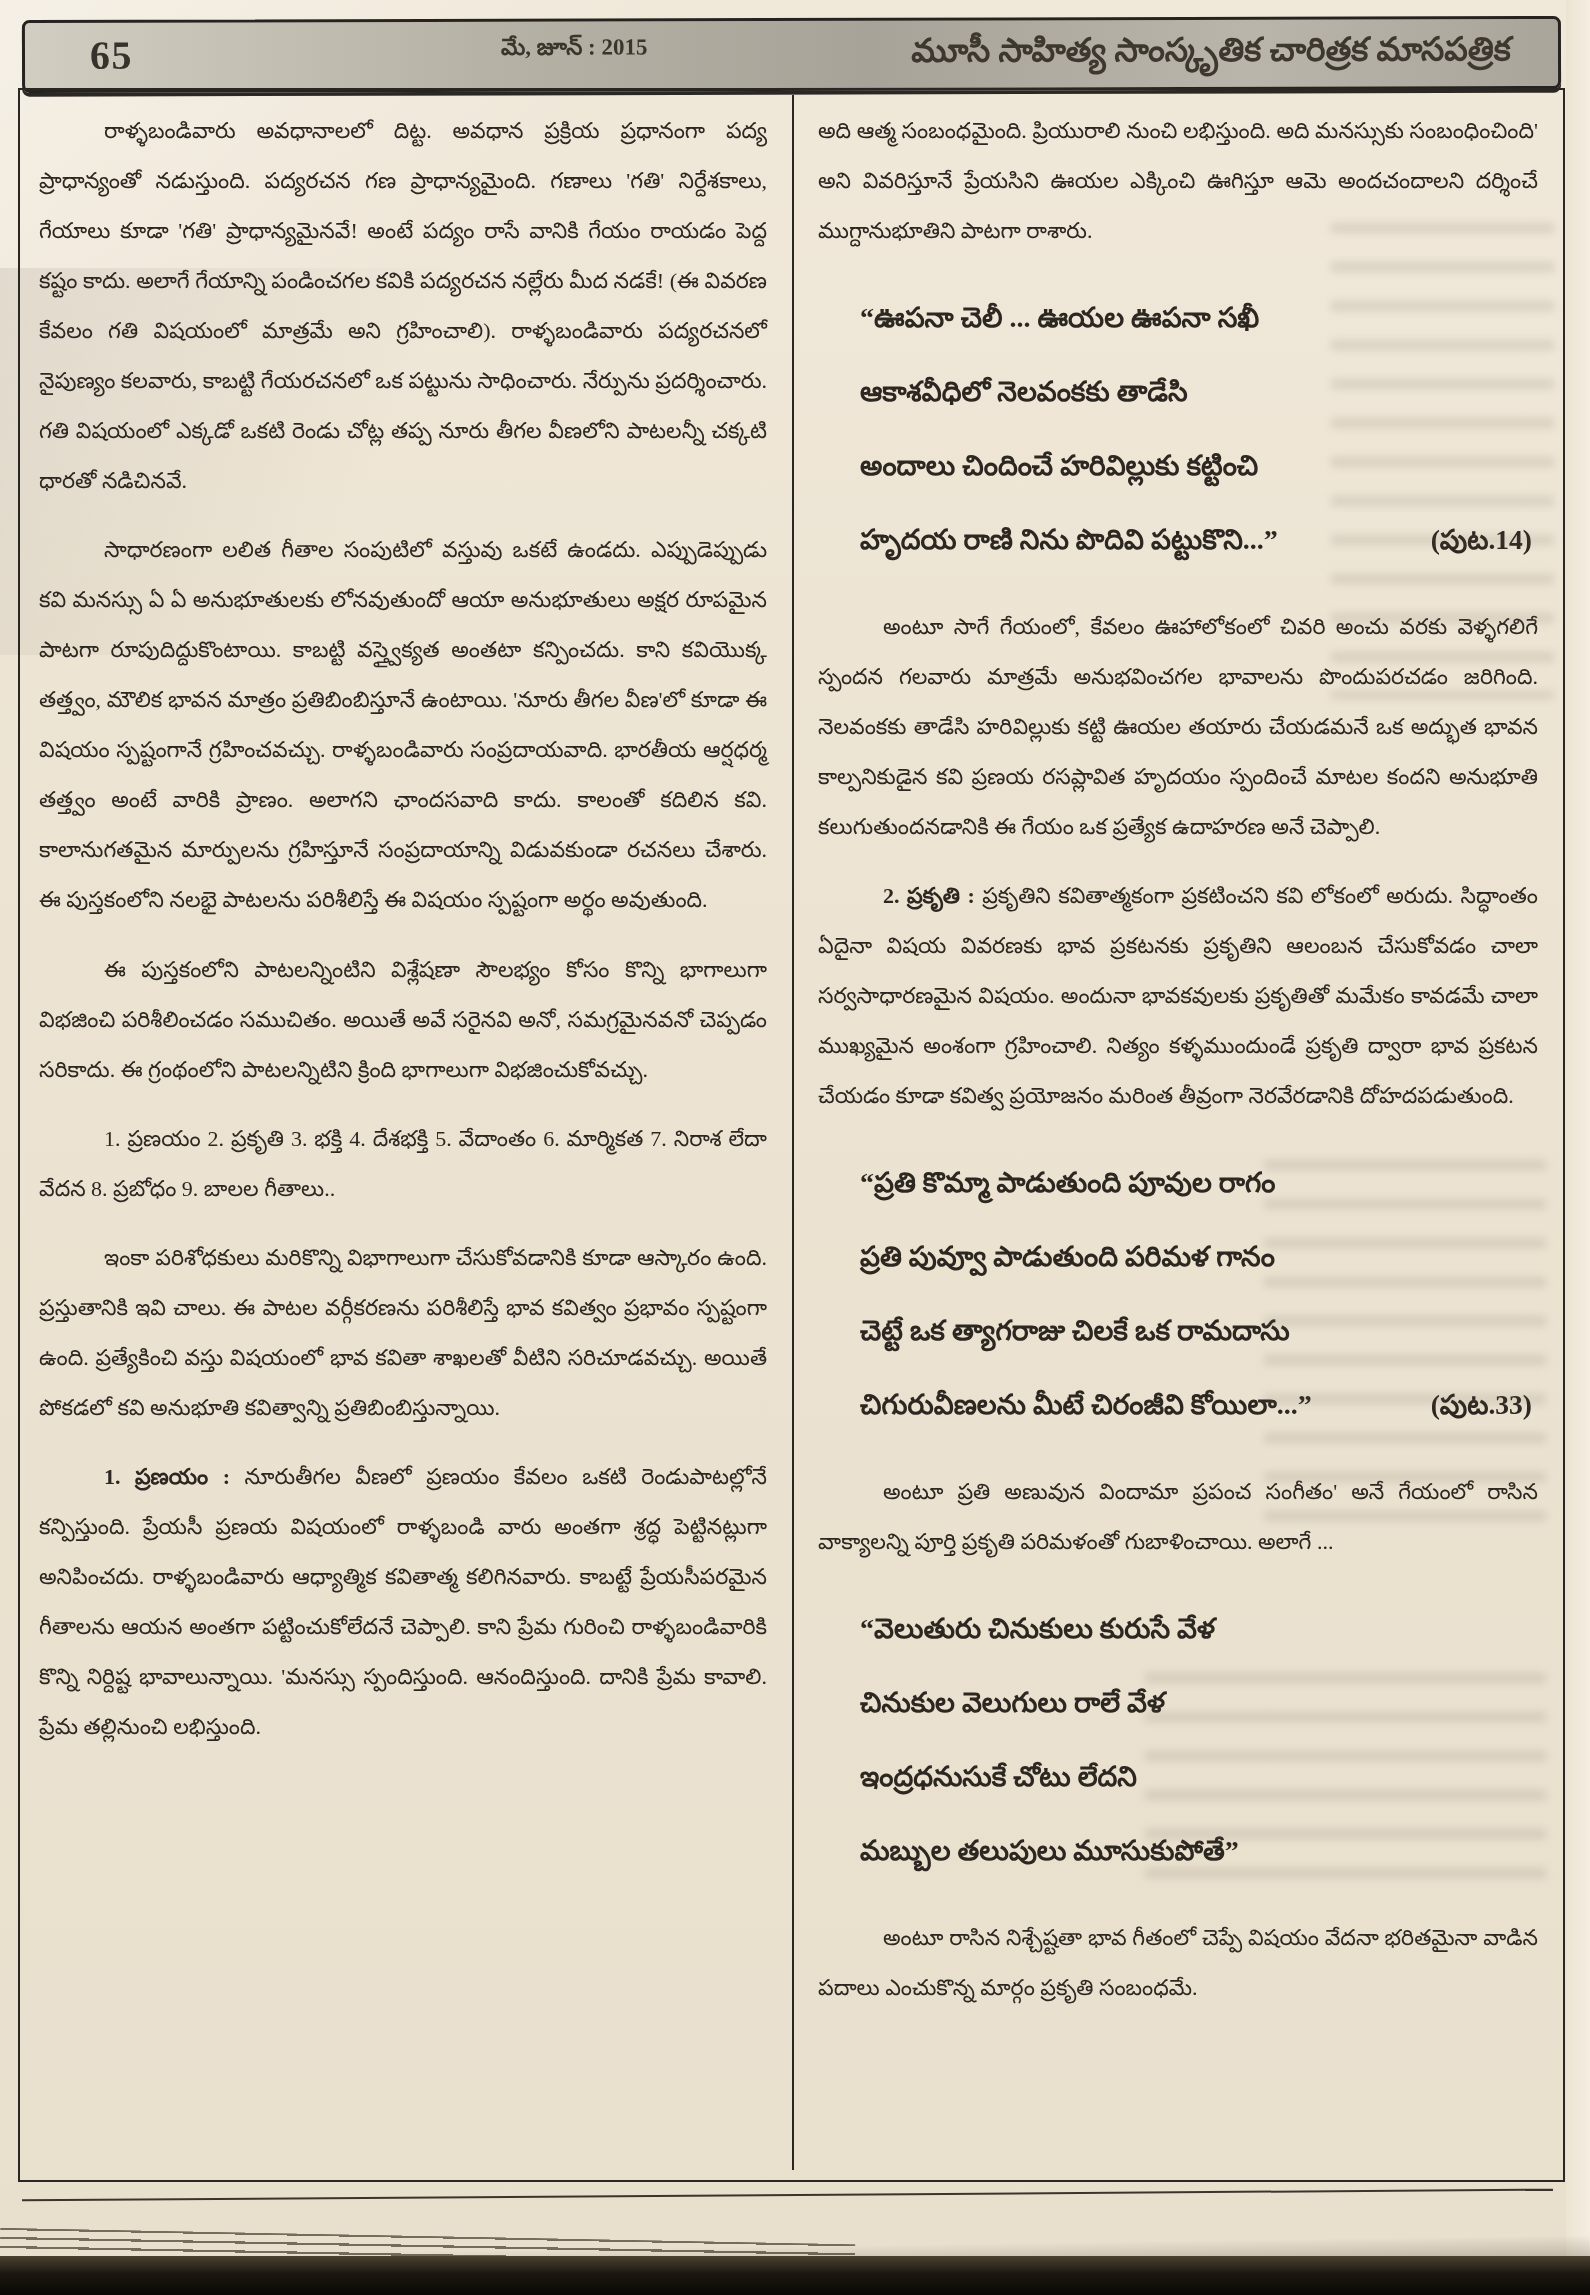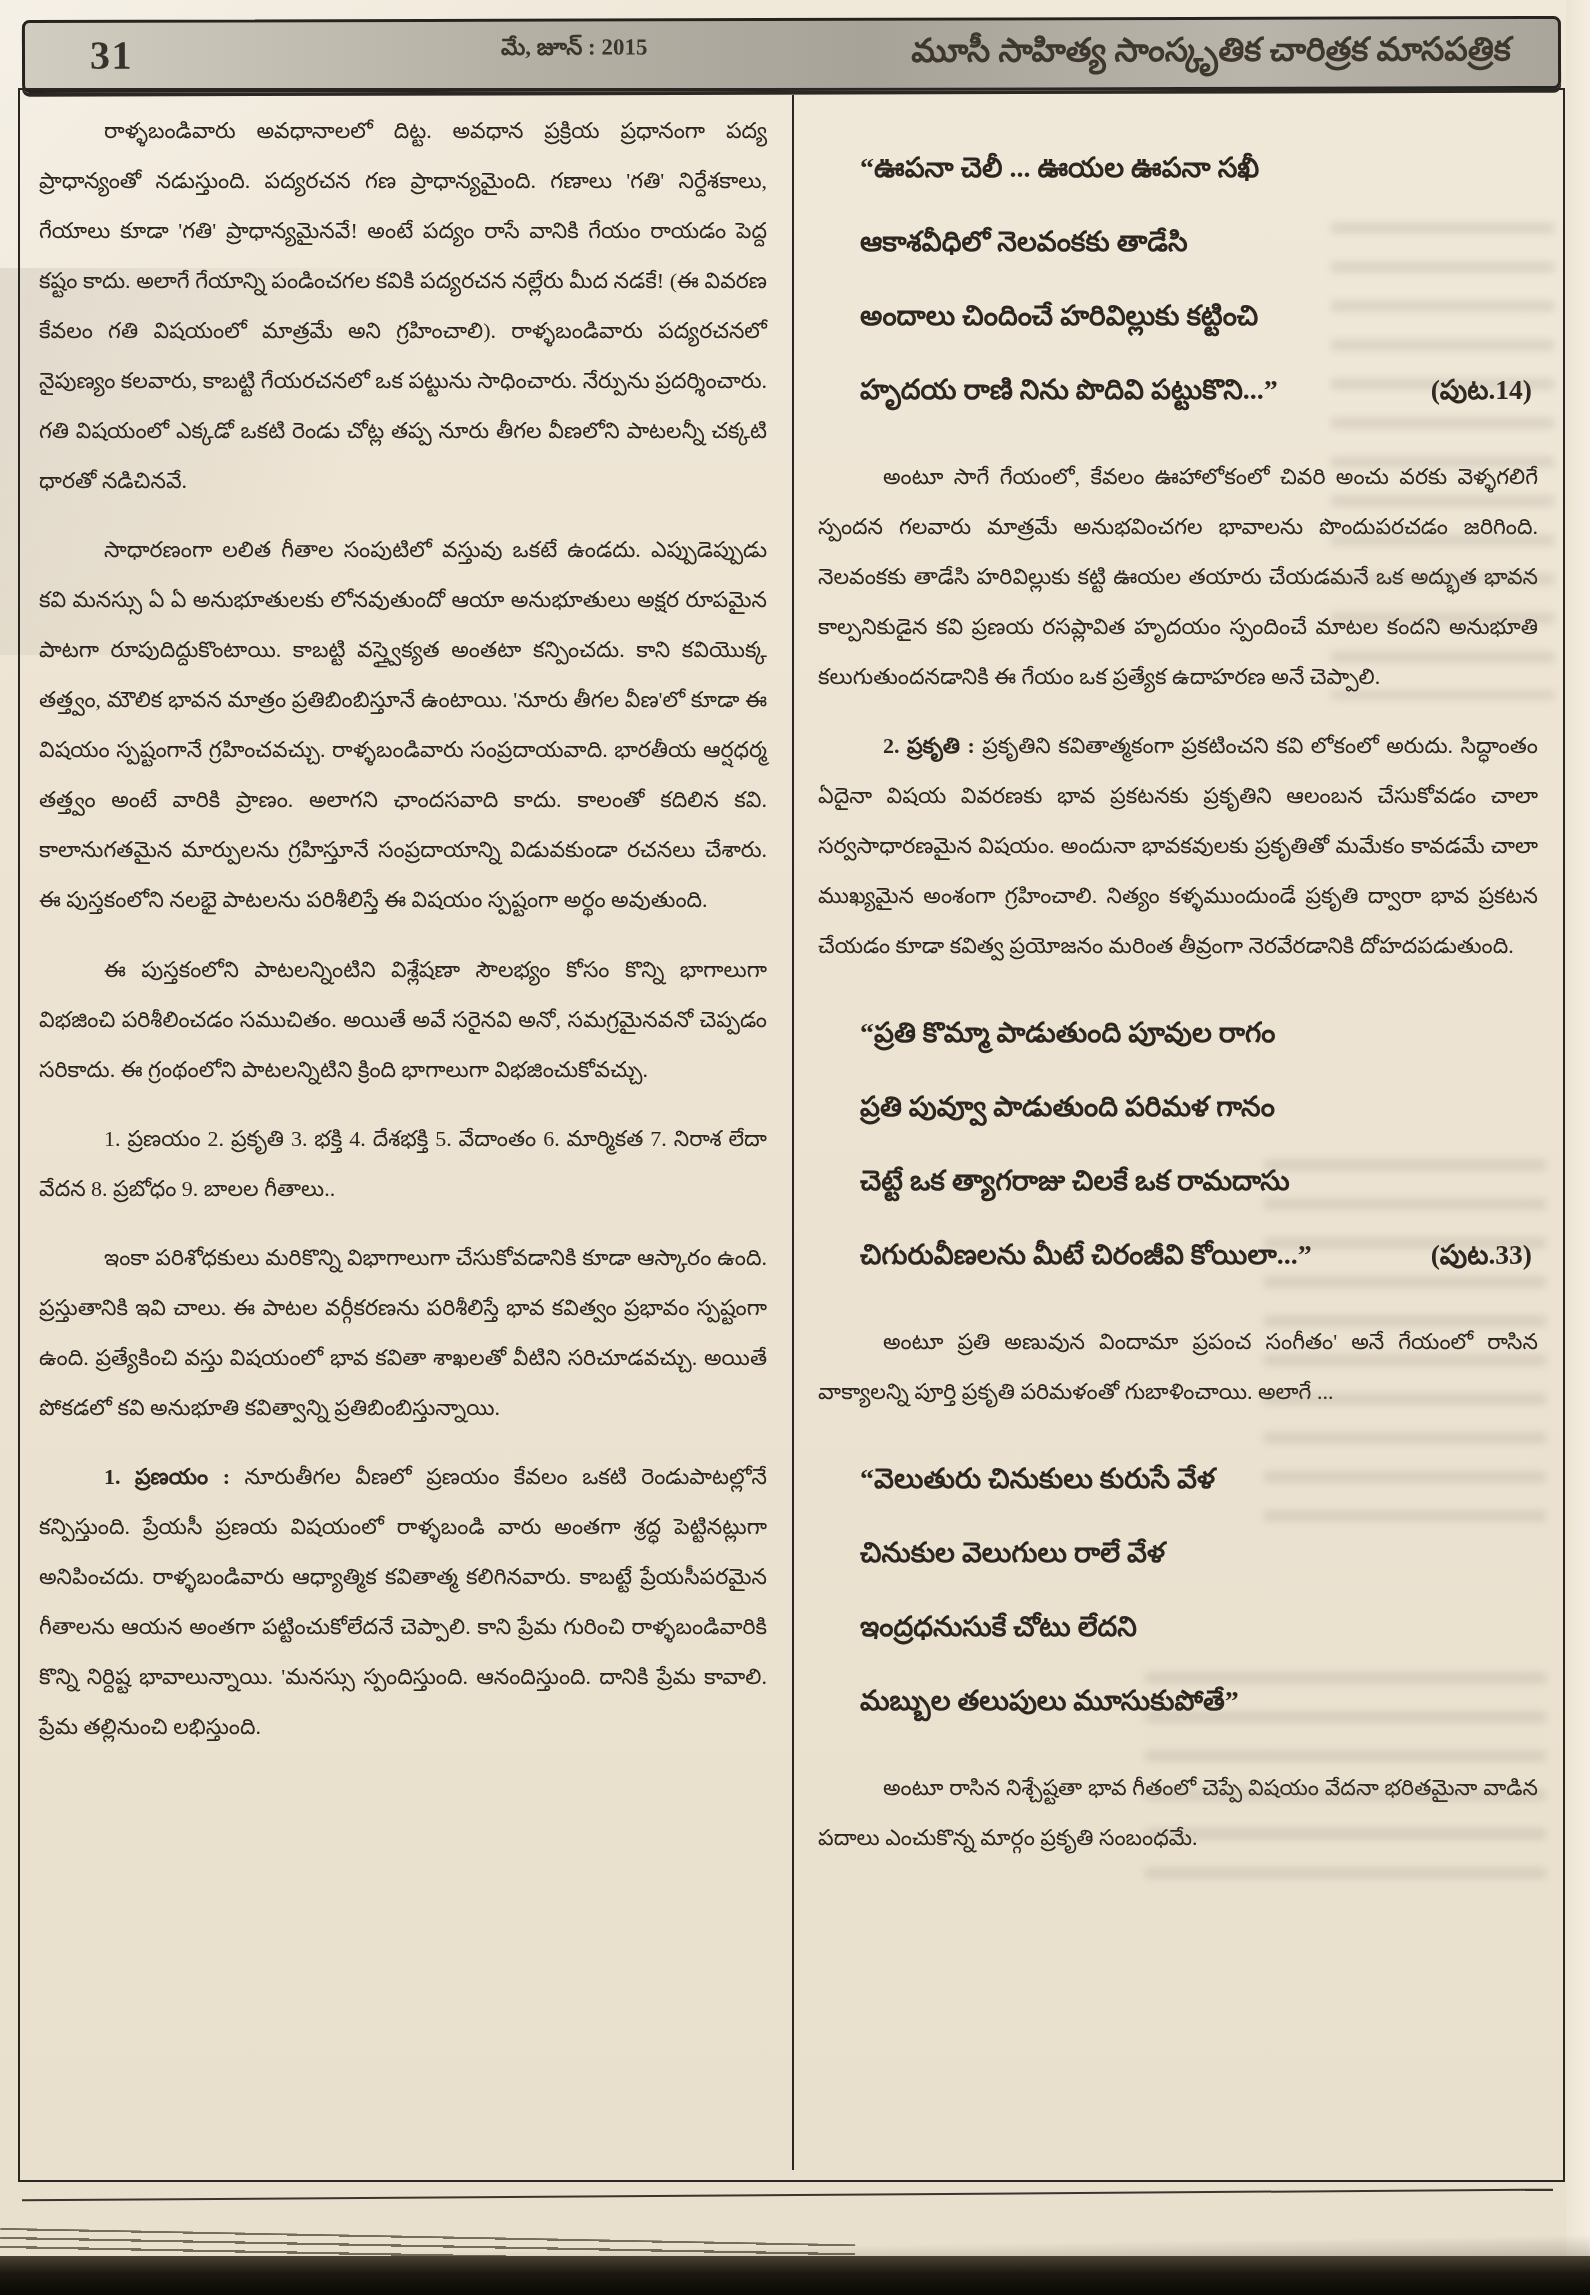--- a/index.html
+++ b/index.html
@@ -52,39 +52,40 @@
 </style>
 </head>
 <body>
 
 <div class="page">
 
   <div class="fold"></div>
   <div class="right-paper"></div>
 
   <div class="header-bar">
-    <span class="hdr-num">31</span>
+    <span class="hdr-num">65</span>
     <span class="hdr-date">మే, జూన్ : 2015</span>
     <span class="hdr-title">మూసీ సాహిత్య సాంస్కృతిక చారిత్రక మాసపత్రిక</span>
   </div>
 
   <div class="frame"></div>
   <div class="frame-shadow-line"></div>
   <div class="col-divider"></div>
 
   <div class="col col-left">
     <p class="para">రాళ్ళబండివారు అవధానాలలో దిట్ట. అవధాన ప్రక్రియ ప్రధానంగా పద్య ప్రాధాన్యంతో నడుస్తుంది. పద్యరచన గణ ప్రాధాన్యమైంది. గణాలు 'గతి' నిర్దేశకాలు, గేయాలు కూడా 'గతి' ప్రాధాన్యమైనవే! అంటే పద్యం రాసే వానికి గేయం రాయడం పెద్ద కష్టం కాదు. అలాగే గేయాన్ని పండించగల కవికి పద్యరచన నల్లేరు మీద నడకే! (ఈ వివరణ కేవలం గతి విషయంలో మాత్రమే అని గ్రహించాలి). రాళ్ళబండివారు పద్యరచనలో నైపుణ్యం కలవారు, కాబట్టి గేయరచనలో ఒక పట్టును సాధించారు. నేర్పును ప్రదర్శించారు. గతి విషయంలో ఎక్కడో ఒకటి రెండు చోట్ల తప్ప నూరు తీగల వీణలోని పాటలన్నీ చక్కటి ధారతో నడిచినవే.</p>
     <p class="para">సాధారణంగా లలిత గీతాల సంపుటిలో వస్తువు ఒకటే ఉండదు. ఎప్పుడెప్పుడు కవి మనస్సు ఏ ఏ అనుభూతులకు లోనవుతుందో ఆయా అనుభూతులు అక్షర రూపమైన పాటగా రూపుదిద్దుకొంటాయి. కాబట్టి వస్త్వైక్యత అంతటా కన్పించదు. కాని కవియొక్క తత్త్వం, మౌలిక భావన మాత్రం ప్రతిబింబిస్తూనే ఉంటాయి. 'నూరు తీగల వీణ'లో కూడా ఈ విషయం స్పష్టంగానే గ్రహించవచ్చు. రాళ్ళబండివారు సంప్రదాయవాది. భారతీయ ఆర్షధర్మ తత్త్వం అంటే వారికి ప్రాణం. అలాగని ఛాందసవాది కాదు. కాలంతో కదిలిన కవి. కాలానుగతమైన మార్పులను గ్రహిస్తూనే సంప్రదాయాన్ని విడువకుండా రచనలు చేశారు. ఈ పుస్తకంలోని నలభై పాటలను పరిశీలిస్తే ఈ విషయం స్పష్టంగా అర్థం అవుతుంది.</p>
     <p class="para">ఈ పుస్తకంలోని పాటలన్నింటిని విశ్లేషణా సౌలభ్యం కోసం కొన్ని భాగాలుగా విభజించి పరిశీలించడం సముచితం. అయితే అవే సరైనవి అనో, సమగ్రమైనవనో చెప్పడం సరికాదు. ఈ గ్రంథంలోని పాటలన్నిటిని క్రింది భాగాలుగా విభజించుకోవచ్చు.</p>
     <p class="para">1. ప్రణయం 2. ప్రకృతి 3. భక్తి 4. దేశభక్తి 5. వేదాంతం 6. మార్మికత 7. నిరాశ లేదా వేదన 8. ప్రబోధం 9. బాలల గీతాలు..</p>
     <p class="para">ఇంకా పరిశోధకులు మరికొన్ని విభాగాలుగా చేసుకోవడానికి కూడా ఆస్కారం ఉంది. ప్రస్తుతానికి ఇవి చాలు. ఈ పాటల వర్గీకరణను పరిశీలిస్తే భావ కవిత్వం ప్రభావం స్పష్టంగా ఉంది. ప్రత్యేకించి వస్తు విషయంలో భావ కవితా శాఖలతో వీటిని సరిచూడవచ్చు. అయితే పోకడలో కవి అనుభూతి కవిత్వాన్ని ప్రతిబింబిస్తున్నాయి.</p>
     <p class="para"><span class="lead">1. ప్రణయం :</span> <span>నూరుతీగల వీణలో ప్రణయం కేవలం ఒకటి రెండుపాటల్లోనే కన్పిస్తుంది. ప్రేయసీ ప్రణయ విషయంలో రాళ్ళబండి వారు అంతగా శ్రద్ధ పెట్టినట్లుగా అనిపించదు. రాళ్ళబండివారు ఆధ్యాత్మిక కవితాత్మ కలిగినవారు. కాబట్టే ప్రేయసీపరమైన గీతాలను ఆయన అంతగా పట్టించుకోలేదనే చెప్పాలి. కాని ప్రేమ గురించి రాళ్ళబండివారికి కొన్ని నిర్దిష్ట భావాలున్నాయి. 'మనస్సు స్పందిస్తుంది. ఆనందిస్తుంది. దానికి ప్రేమ కావాలి. ప్రేమ తల్లినుంచి లభిస్తుంది.</span></p>
   </div>
 
   <div class="col col-right">
+    <p class="para flush">అది ఆత్మ సంబంధమైంది. ప్రియురాలి నుంచి లభిస్తుంది. అది మనస్సుకు సంబంధించింది' అని వివరిస్తూనే ప్రేయసిని ఊయల ఎక్కించి ఊగిస్తూ ఆమె అందచందాలని దర్శించే ముగ్దానుభూతిని పాటగా రాశారు.</p>
 
     <div class="verse">
       <span class="verse-line">“ఊపనా చెలీ ... ఊయల ఊపనా సఖీ</span>
       <span class="verse-line">ఆకాశవీధిలో నెలవంకకు తాడేసి</span>
       <span class="verse-line">అందాలు చిందించే హరివిల్లుకు కట్టించి</span>
       <span class="verse-last">
         <span>హృదయ రాణి నిను పొదివి పట్టుకొని...”</span>
         <span class="citation">(పుట.14)</span>
       </span>
     </div>

